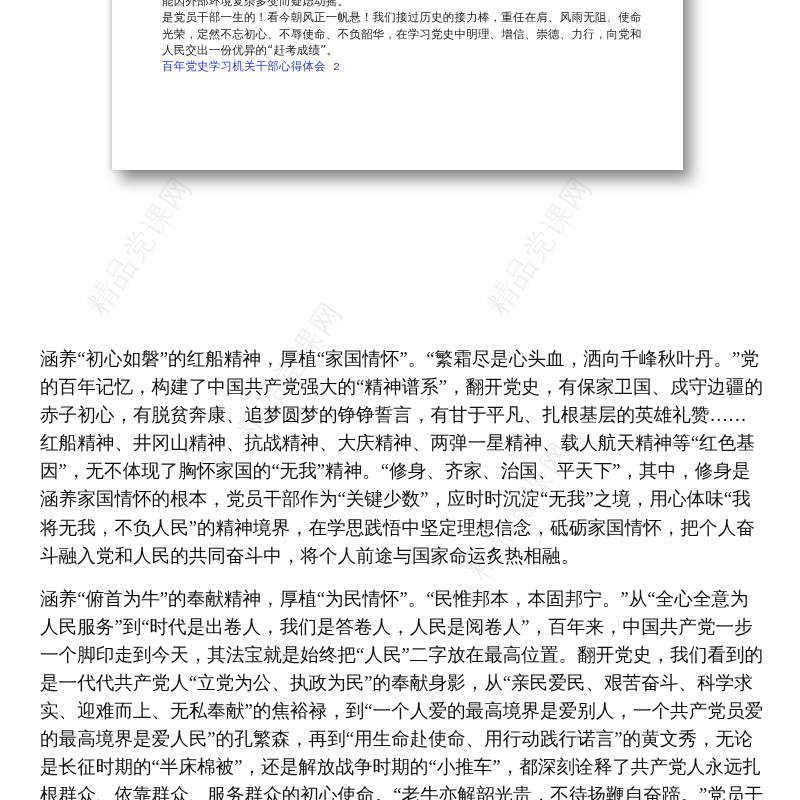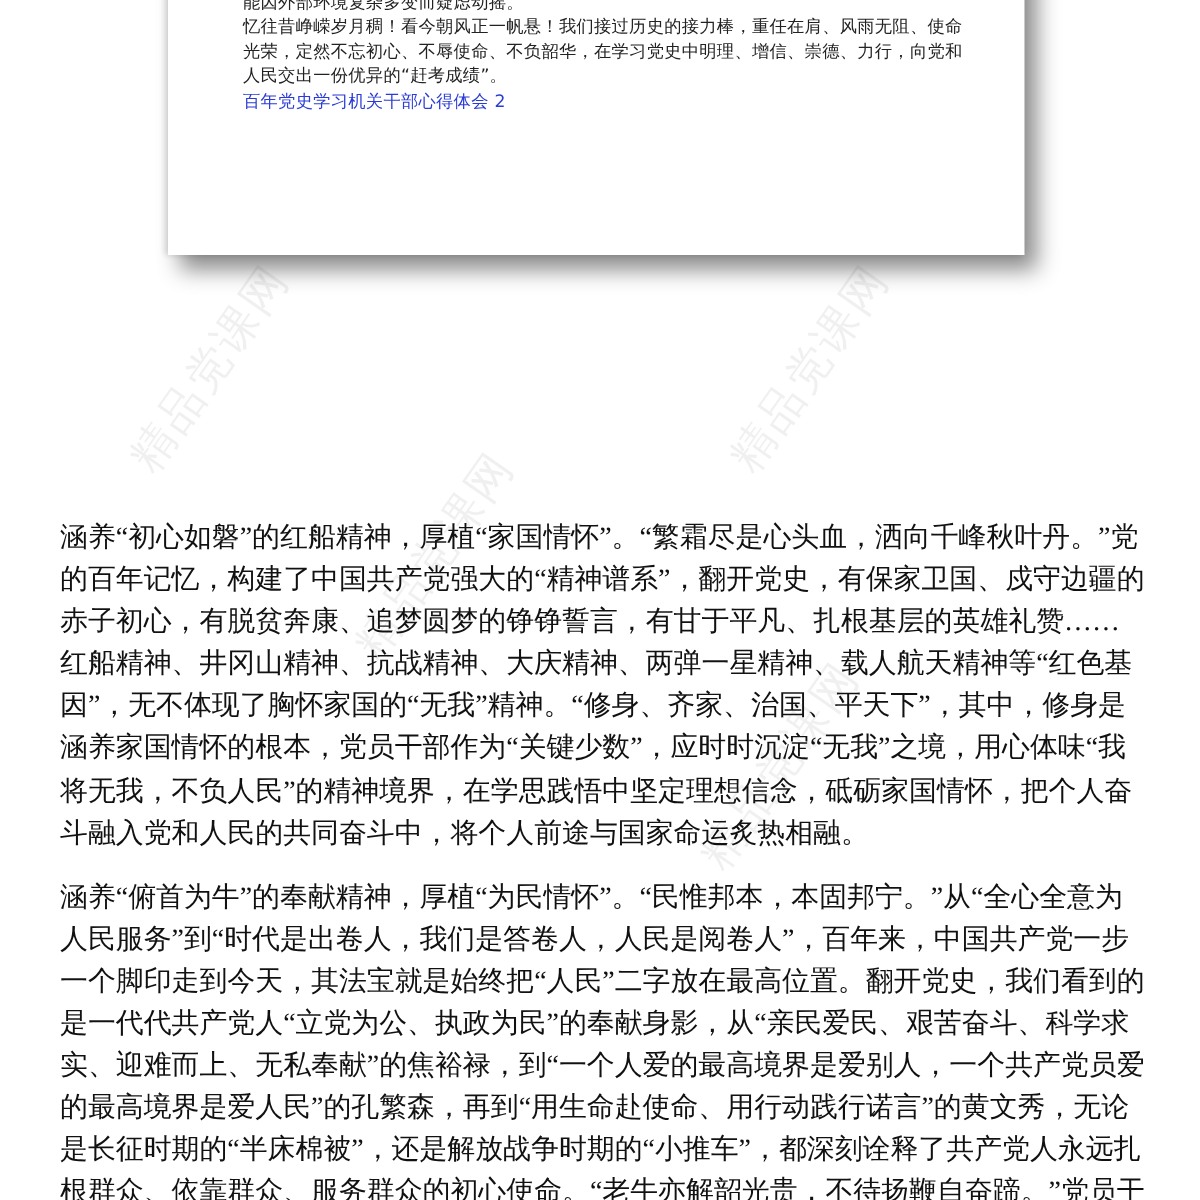--- a/index.html
+++ b/index.html
@@ -1,32 +1,32 @@
 <!DOCTYPE html>
 <html><head>
 <meta charset="utf-8">
 <style>
   html,body{margin:0;padding:0;}
   body{width:800px;height:800px;overflow:hidden;background:#ffffff;position:relative;font-family:"DejaVu Sans","Liberation Sans",sans-serif;}
   .card{position:absolute;left:112px;top:-40px;width:571px;height:210px;background:#fff;
         box-shadow:8px 10px 14px rgba(0,0,0,0.45), -2px 0 4px rgba(0,0,0,0.15);}
   .card-inner{position:absolute;left:50px;top:38px;width:488px;font-size:11.5px;line-height:16.5px;color:#222;letter-spacing:0.2px;}
   .card-inner p{margin:0;}
-  .card-inner .link{color:#2a3bd6;}
+  .card-inner .link{color:#2a3bd6;font-family:Liberation Mono, monospace;}
   .watermark{position:absolute;font-size:30px;color:rgba(0,0,0,0.06);transform:rotate(-55deg);white-space:nowrap;letter-spacing:2px;pointer-events:none;}
   .body-text{position:absolute;left:25px;top:330px;width:755px;font-size:18.6px;line-height:28.1px;color:#111;}
   .body-text p{margin:15px;font-family:Liberation Serif, serif;}
 </style>
 </head>
 <body>
 
 <div class="card">
   <div class="card-inner">
     <p style="margin-top:-22px">跨过一沟再越一壑，决不能因取得一些成绩而止步歇脚，决不能因弃局向好而骄傲松懈，决不能因外部环境复杂多变而疑虑动摇。</p>
-    <p>忆往昔峥嵘岁月稠！看今朝风正一帆悬！我们接过历史的接力棒，重任在肩、风雨无阻、使命光荣，定然不忘初心、不辱使命、不负韶华，在学习党史中明理、增信、崇德、力行，向党和人民交出一份优异的“赶考成绩”。</p>
+    <p>是党员干部一生的！看今朝风正一帆悬！我们接过历史的接力棒，重任在肩、风雨无阻、使命光荣，定然不忘初心、不辱使命、不负韶华，在学习党史中明理、增信、崇德、力行，向党和人民交出一份优异的“赶考成绩”。</p>
     <p class="link">百年党史学习机关干部心得体会 2</p>
   </div>
 </div>
 
 <div class="watermark" style="left:60px;top:225px;">精品党课网</div>
 <div class="watermark" style="left:460px;top:225px;">精品党课网</div>
 <div class="watermark" style="left:440px;top:490px;">精品党课网</div>
 <div class="watermark" style="left:210px;top:350px;">精品党课网</div>
 
 <div class="body-text">

